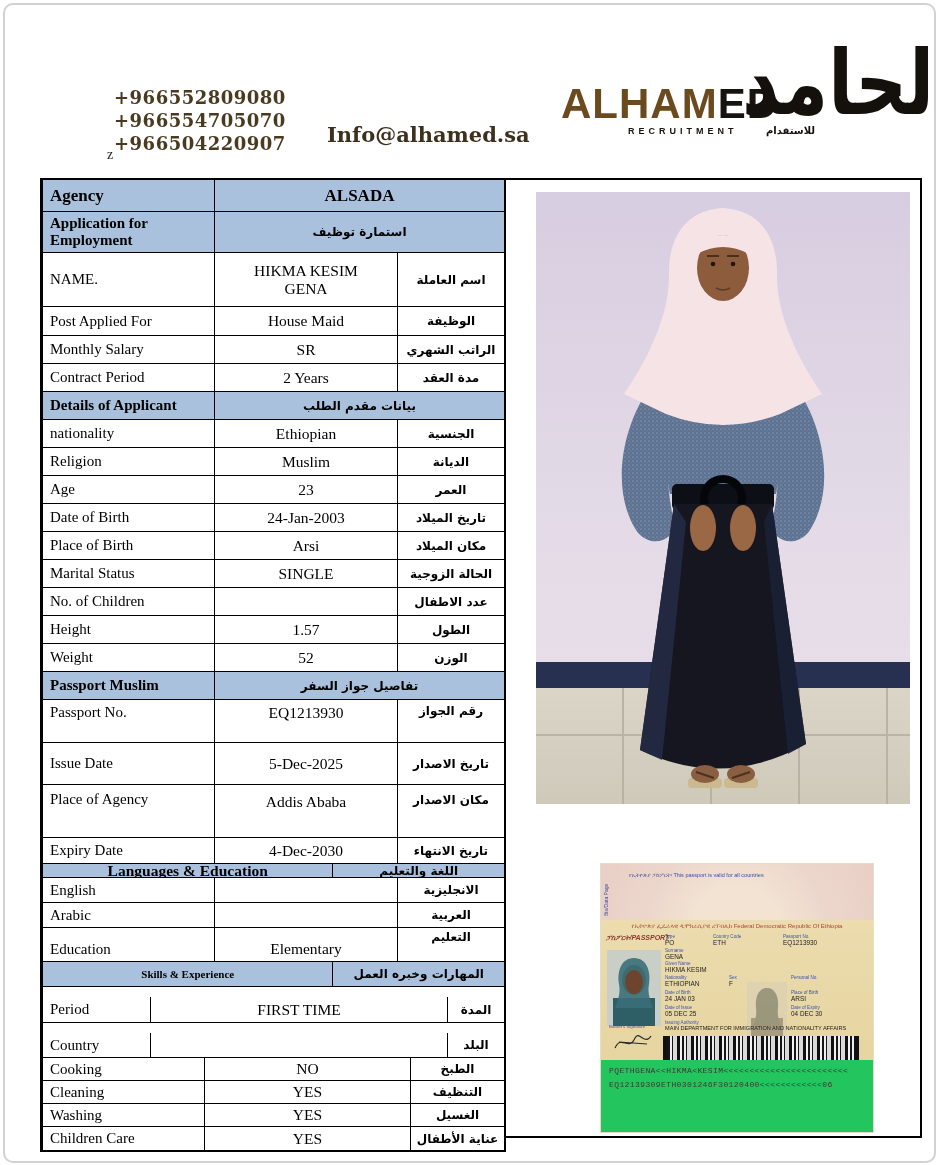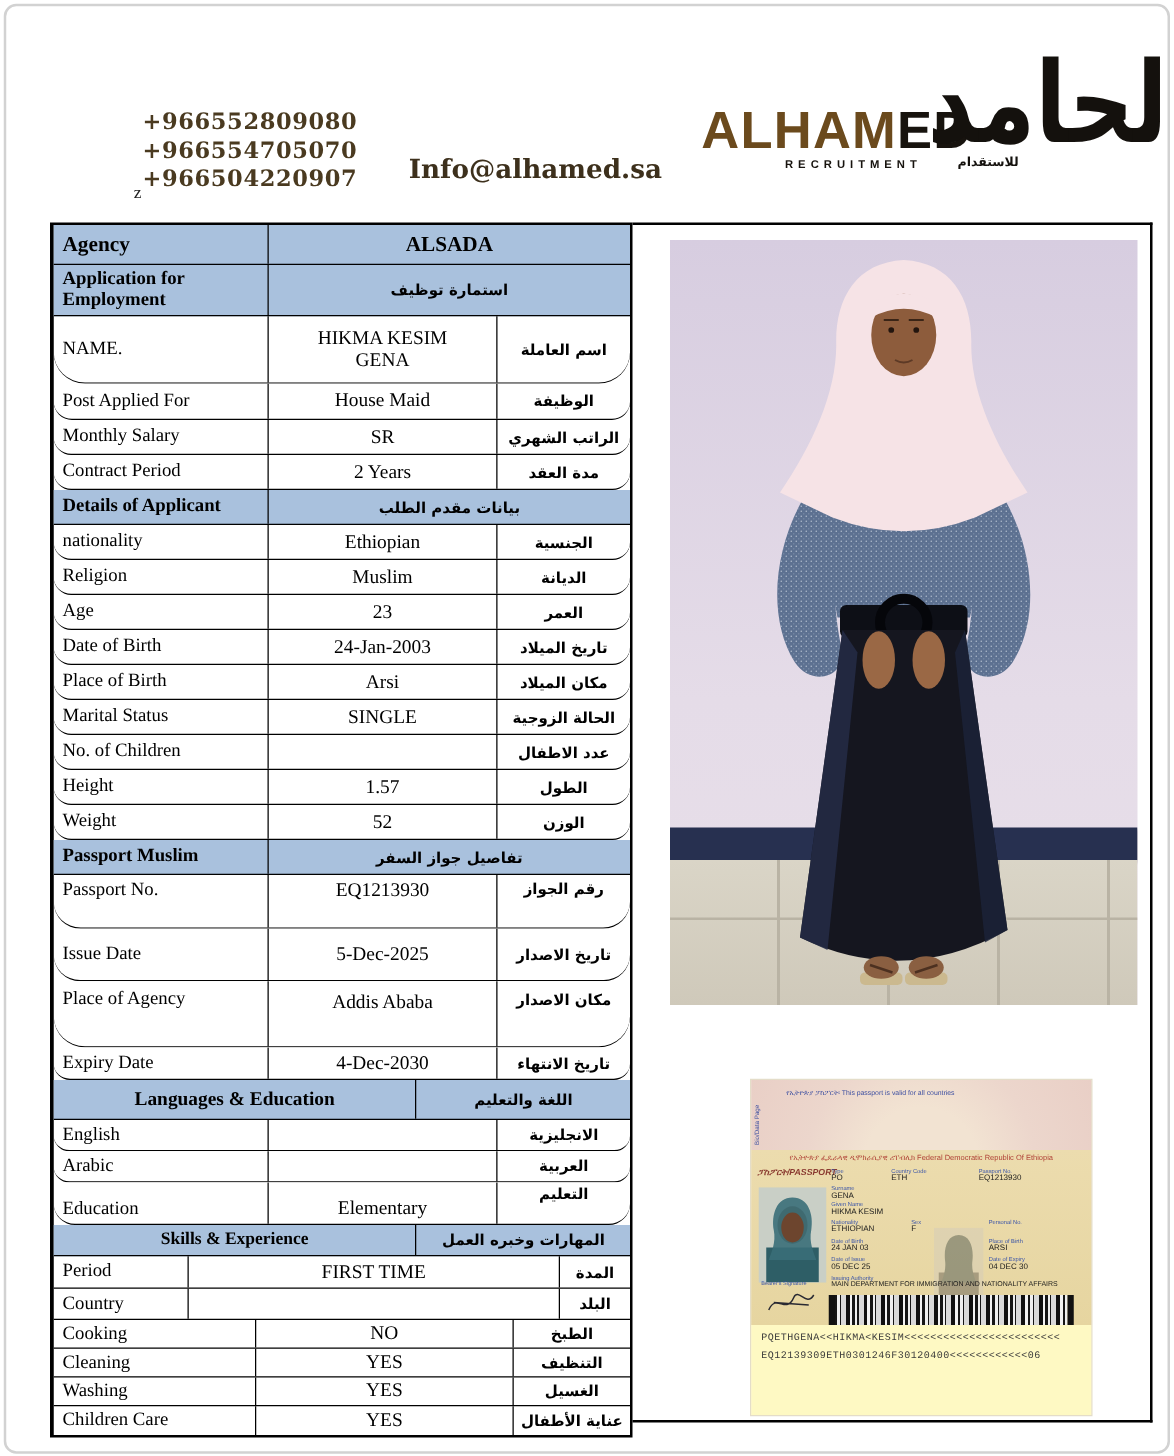--- a/index.html
+++ b/index.html
@@ -21,24 +21,24 @@
   .form{position:absolute;left:40px;top:178px;width:466px;border:2px solid #000;border-left-width:3px;box-sizing:border-box;background:#fff;}
   .row{display:grid;border-bottom:1px solid #000;box-sizing:border-box;}
   .row:last-child{border-bottom:none;}
   .c{border-right:1px solid #000;display:flex;align-items:center;box-sizing:border-box;overflow:hidden;}
   .c:last-child{border-right:none;}
   .lbl{padding-left:7px;font-size:15px;}
   .val{justify-content:center;text-align:center;font-size:15.5px;white-space:pre-line;line-height:1.15;}
   .arb{justify-content:center;font-family:"DejaVu Sans",sans-serif;font-size:12px;font-weight:bold;direction:rtl;text-align:center;}
   .sect{background:#a9c1dd;}
   .b{font-weight:bold;}
-  .g-main{grid-template-columns:172px 183px 1fr;border-radius:25px;}
+  .g-main{grid-template-columns:172px 183px 1fr;}
   .g-merge{grid-template-columns:172px 1fr;}
   .g-center{grid-template-columns:63% 37%;}
-  .g-period{grid-template-columns:108px 297px 1fr;}
+  .g-period{grid-template-columns:108px 297px 1fr;margin-top:10px;}
   .g-skill{grid-template-columns:162px 206px 1fr;}
   .big{font-size:17px;}
 
   
   .right-cell{position:absolute;left:506px;top:178px;width:416px;height:960px;border-top:2px solid #000;border-right:2px solid #000;border-bottom:2px solid #000;box-sizing:border-box;}
 
   
   .photo{position:absolute;left:30px;top:12px;width:374px;height:612px;background:linear-gradient(#d7cde0,#e5dce8 60%,#e8dfe9);overflow:hidden;}
   .baseboard{position:absolute;left:0;right:0;top:470px;height:26px;background:#273050;box-shadow:0 2px 2px rgba(40,30,20,.35);}
   .floor{position:absolute;left:0;right:0;top:496px;bottom:0;
@@ -60,21 +60,21 @@
   .pp-ghost{position:absolute;left:146px;top:62px;width:40px;height:58px;opacity:.5;filter:grayscale(.3);overflow:hidden;}
   .f{position:absolute;white-space:nowrap;}
   .fl{font-size:4.6px;color:#3b55a8;display:block;line-height:5px;}
   .fv{font-size:6.4px;color:#1c1c1c;display:block;line-height:7px;}
   .pp-auth{font-size:5.6px !important;}
   .pp-sign{position:absolute;left:10px;top:110px;}
   .pp-signlbl{position:absolute;left:8px;top:104px;font-size:4.4px;color:#3b55a8;}
   .pp-barcode{position:absolute;left:62px;top:116px;width:186px;height:40px;
     background:repeating-linear-gradient(90deg,#161616 0 2px,#efefef 2px 4px,#161616 4px 5px,#d9d9d9 5px 9px,#101010 9px 12px,#f2f2f2 12px 14px);
     border-left:5px solid #111;border-right:5px solid #111;}
-  .pp-mrz{position:absolute;left:0;top:196px;right:0;bottom:0;background:#fef9c3;}
+  .pp-mrz{position:absolute;left:0;top:196px;right:0;bottom:0;background:#22c55e;}
   .mrz{position:absolute;left:8px;font-family:"Liberation Mono","DejaVu Sans Mono",monospace;font-size:8px;letter-spacing:.4px;color:#3a3a3a;white-space:nowrap;}
 </style>
 </head>
 <body>
 
 <div class="frame"></div>
 
 <div class="phones">
   <div>+966552809080</div>
   <div>+966554705070</div>
@@ -208,21 +208,21 @@
     <div class="c val" style="align-items:flex-start;padding-top:8px">Addis Ababa</div>
     <div class="c arb" style="align-items:flex-start;padding-top:8px">مكان الاصدار</div>
   </div>
 
   <div class="row g-main" style="height:26px">
     <div class="c lbl">Expiry Date</div>
     <div class="c val">4-Dec-2030</div>
     <div class="c arb">تاريخ الانتهاء</div>
   </div>
 
-  <div class="row sect g-center" style="height:32px">
+  <div class="row sect g-center" style="height:14px">
     <div class="c b" style="justify-content:center;font-size:15.5px">Languages &amp; Education</div>
     <div class="c arb" style="border-right:none">اللغة والتعليم</div>
   </div>
 
   <div class="row g-main" style="height:25px">
     <div class="c lbl">English</div>
     <div class="c val"></div>
     <div class="c arb">الانجليزية</div>
   </div>
 
@@ -232,21 +232,21 @@
     <div class="c arb">العربية</div>
   </div>
 
   <div class="row g-main" style="height:34px">
     <div class="c lbl" style="align-items:flex-end;padding-bottom:3px">Education</div>
     <div class="c val" style="align-items:flex-end;padding-bottom:3px">Elementary</div>
     <div class="c arb" style="align-items:flex-start;padding-top:2px">التعليم</div>
   </div>
 
   <div class="row sect g-center" style="height:25px">
-    <div class="c b" style="justify-content:center;font-size:14px">Skills &amp; Experience</div>
+    <div class="c b" style="justify-content:center;font-size:11px">Skills &amp; Experience</div>
     <div class="c arb" style="border-right:none">المهارات وخبره العمل</div>
   </div>
 
   <div class="row g-period" style="height:26px">
     <div class="c lbl">Period</div>
     <div class="c val">FIRST TIME</div>
     <div class="c arb">المدة</div>
   </div>
 
   <div class="row g-period" style="height:25px">

